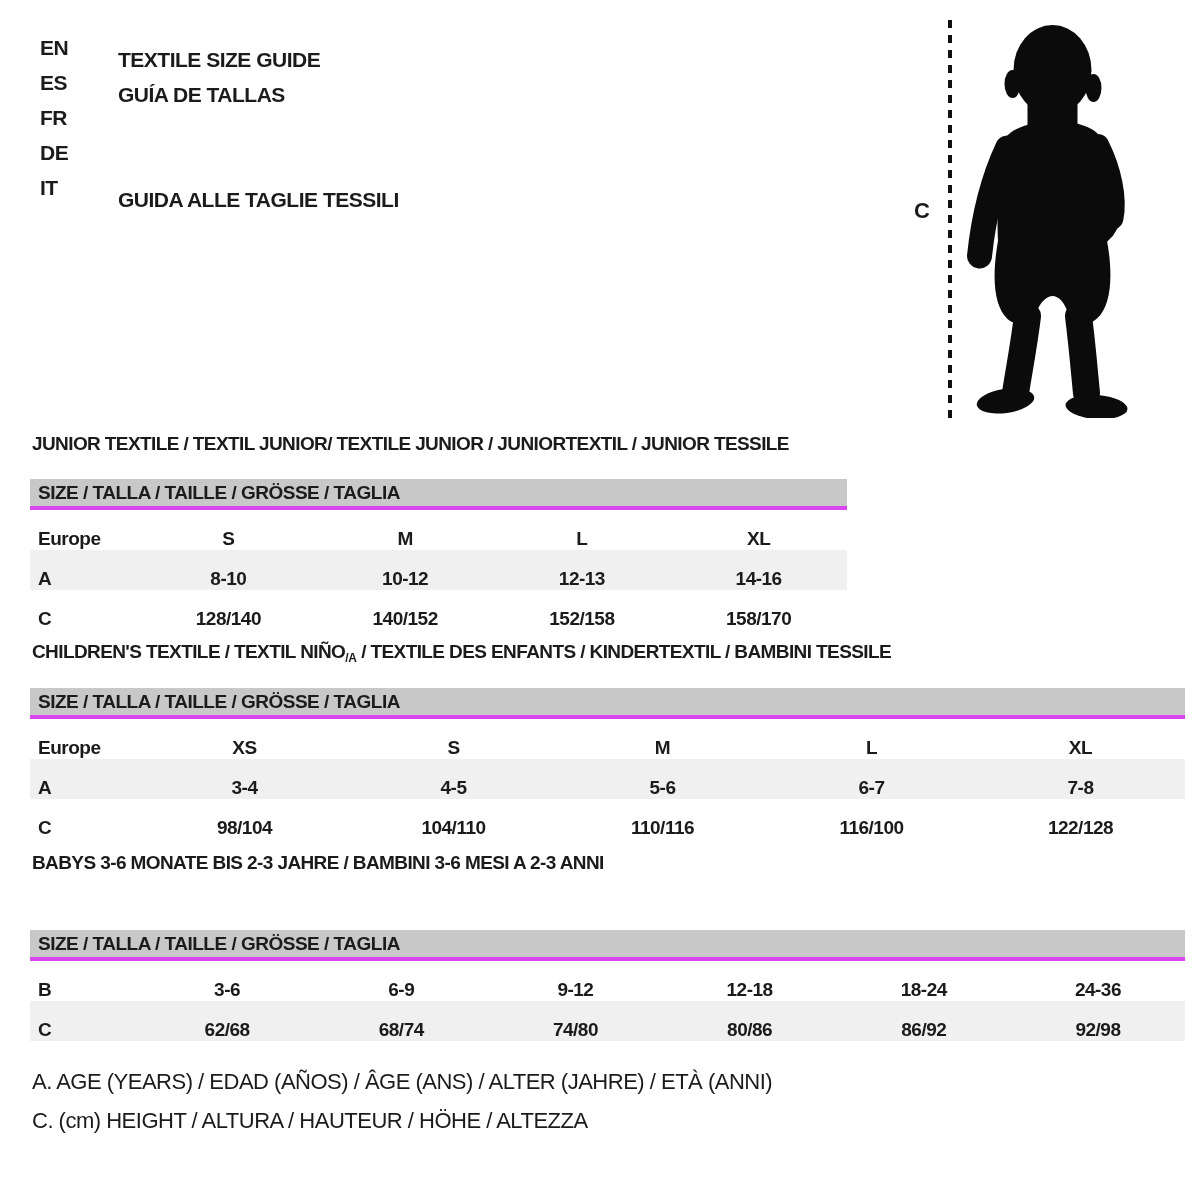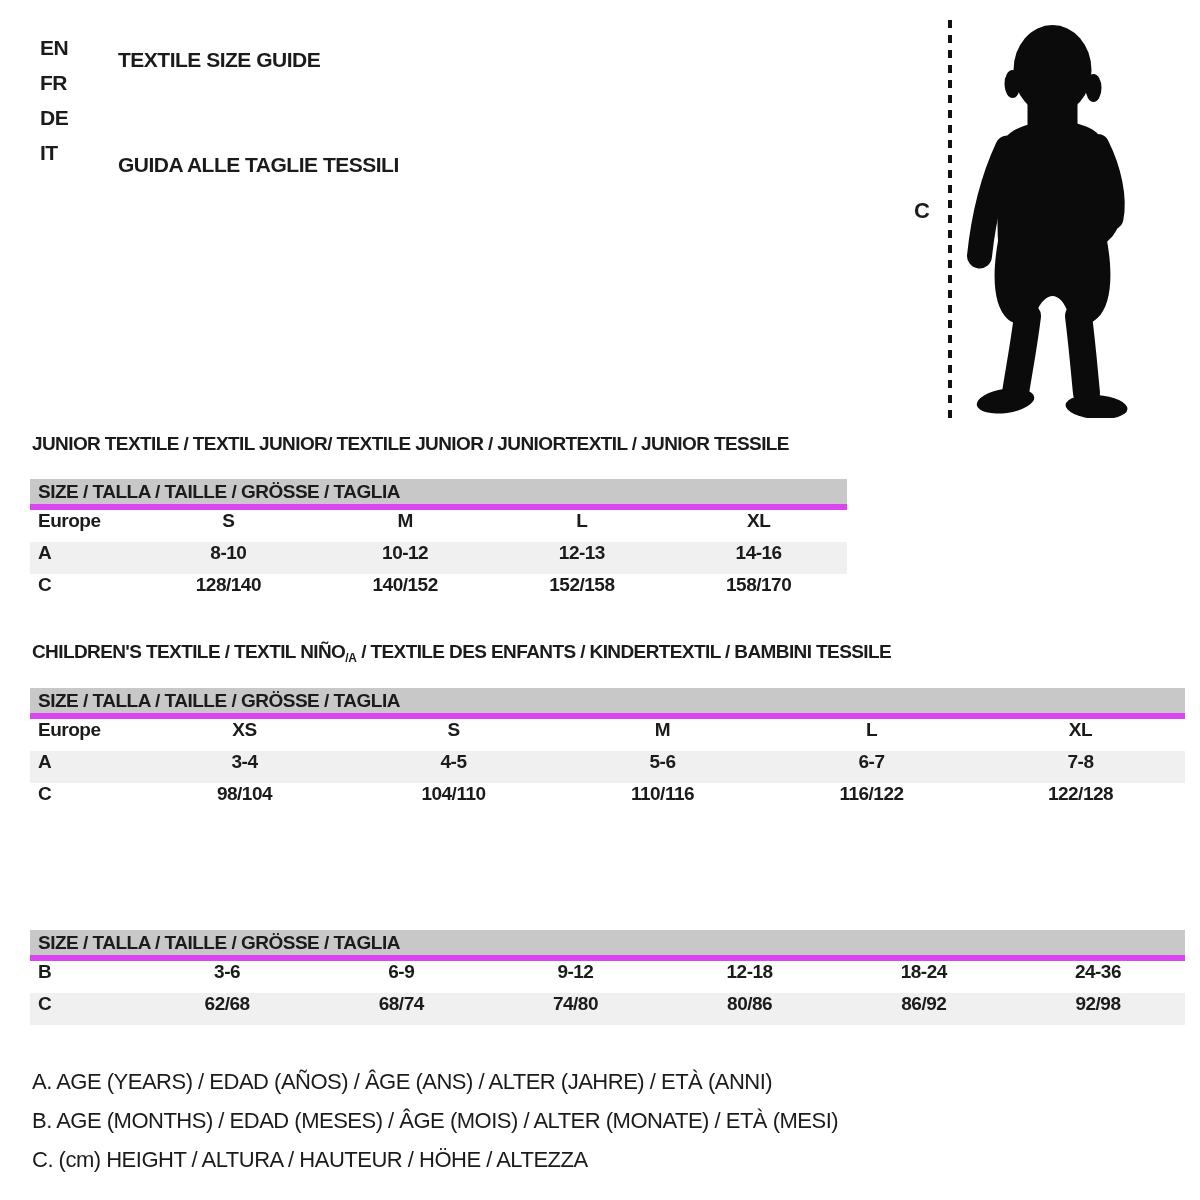--- a/index.html
+++ b/index.html
@@ -36,26 +36,26 @@
   }
   .sec-title .subscript {
     font-size: 12px; vertical-align: -4px; letter-spacing: -0.4px;
   }
   .sec-title-2line { line-height: 38px; }
   
   .size-table { position: absolute; left: 30px; }
   .w-junior { width: 817px; }
   .w-full { width: 1155px; }
   .band {
-    height: 31px; background: #c8c8c8; border-bottom: 6px solid #d946ef;
+    height: 31px; background: #c8c8c8; border-bottom: 4px solid #d946ef;
     display: flex; align-items: center; padding-left: 8px;
     font-size: 19px; font-weight: bold; letter-spacing: -0.5px;
   }
   .trow {
-    display: flex; height: 32px; align-items: flex-start;
+    display: flex; height: 40px; align-items: flex-end;
     font-size: 19px; font-weight: bold; letter-spacing: -0.5px;
   }
   .trow.stripe { background: #f0f0f0; }
   .trow .lbl { width: 110px; padding-left: 8px; }
   .trow .val { flex: 1; text-align: center; }
   
   .legend { position: absolute; left: 32px; top: 1062px; }
   .legend-line {
     height: 39px; display: flex; align-items: center;
     font-size: 22px; font-weight: normal; letter-spacing: -0.5px;
@@ -64,20 +64,24 @@
 </style>
 </head>
 <body>
 
 <div id="page">
 
   <div class="lang-block">
     <div class="lang-row">
       <span class="lang-code">EN</span>
       <span class="lang-title">TEXTILE SIZE GUIDE</span>
+    </div>
+    <div class="lang-row">
+      <span class="lang-code">ES</span>
+      <span class="lang-title">GUÍA DE TALLAS</span>
     </div>
     <div class="lang-row">
       <span class="lang-code">FR</span>
     </div>
     <div class="lang-row">
       <span class="lang-code">DE</span>
     </div>
     <div class="lang-row">
       <span class="lang-code">IT</span>
       <span class="lang-title">GUIDA ALLE TAGLIE TESSILI</span>
@@ -159,26 +163,27 @@
       <span class="val">4-5</span>
       <span class="val">5-6</span>
       <span class="val">6-7</span>
       <span class="val">7-8</span>
     </div>
     <div class="trow">
       <span class="lbl">C</span>
       <span class="val">98/104</span>
       <span class="val">104/110</span>
       <span class="val">110/116</span>
-      <span class="val">116/122</span>
+      <span class="val">116/100</span>
       <span class="val">122/128</span>
     </div>
   </div>
 
   <div class="sec-title sec-title-2line" style="top:844px;">
+    <div>BABYS 3-6 MONATE BIS 2-3 JAHRE / BAMBINI 3-6 MESI A 2-3 ANNI</div>
   </div>
   <div class="size-table w-full" style="top:930px;">
     <div class="band">SIZE / TALLA / TAILLE / GRÖSSE / TAGLIA</div>
     <div class="trow">
       <span class="lbl">B</span>
       <span class="val">3-6</span>
       <span class="val">6-9</span>
       <span class="val">9-12</span>
       <span class="val">12-18</span>
       <span class="val">18-24</span>
@@ -190,17 +195,16 @@
       <span class="val">68/74</span>
       <span class="val">74/80</span>
       <span class="val">80/86</span>
       <span class="val">86/92</span>
       <span class="val">92/98</span>
     </div>
   </div>
 
   <div class="legend">
     <div class="legend-line">A. AGE (YEARS) / EDAD (AÑOS) / ÂGE (ANS) / ALTER (JAHRE) / ETÀ (ANNI)</div>
-    <div class="legend-line">B. AGE (MONTHS) / EDAD (MESES) / ÂGE (MOIS) / ALTER (MONATE) / ETÀ (MESI)</div>
     <div class="legend-line">C. (cm) HEIGHT / ALTURA / HAUTEUR / HÖHE / ALTEZZA</div>
   </div>
 
 </div>
 
 </body></html>

